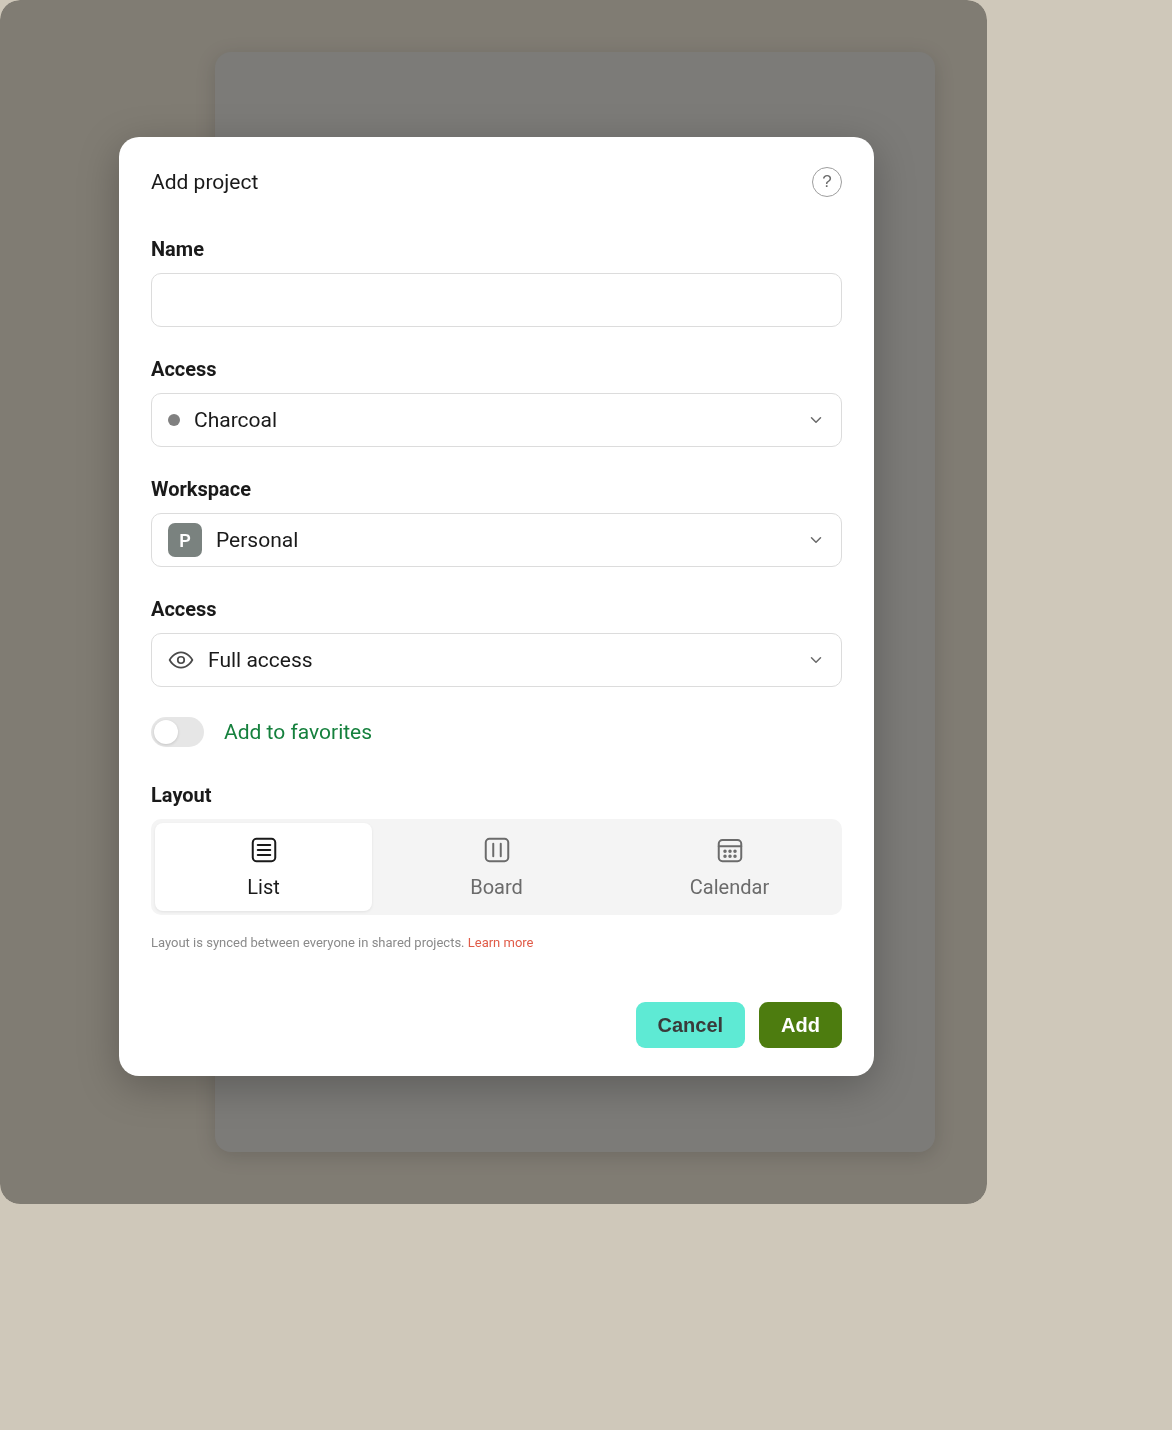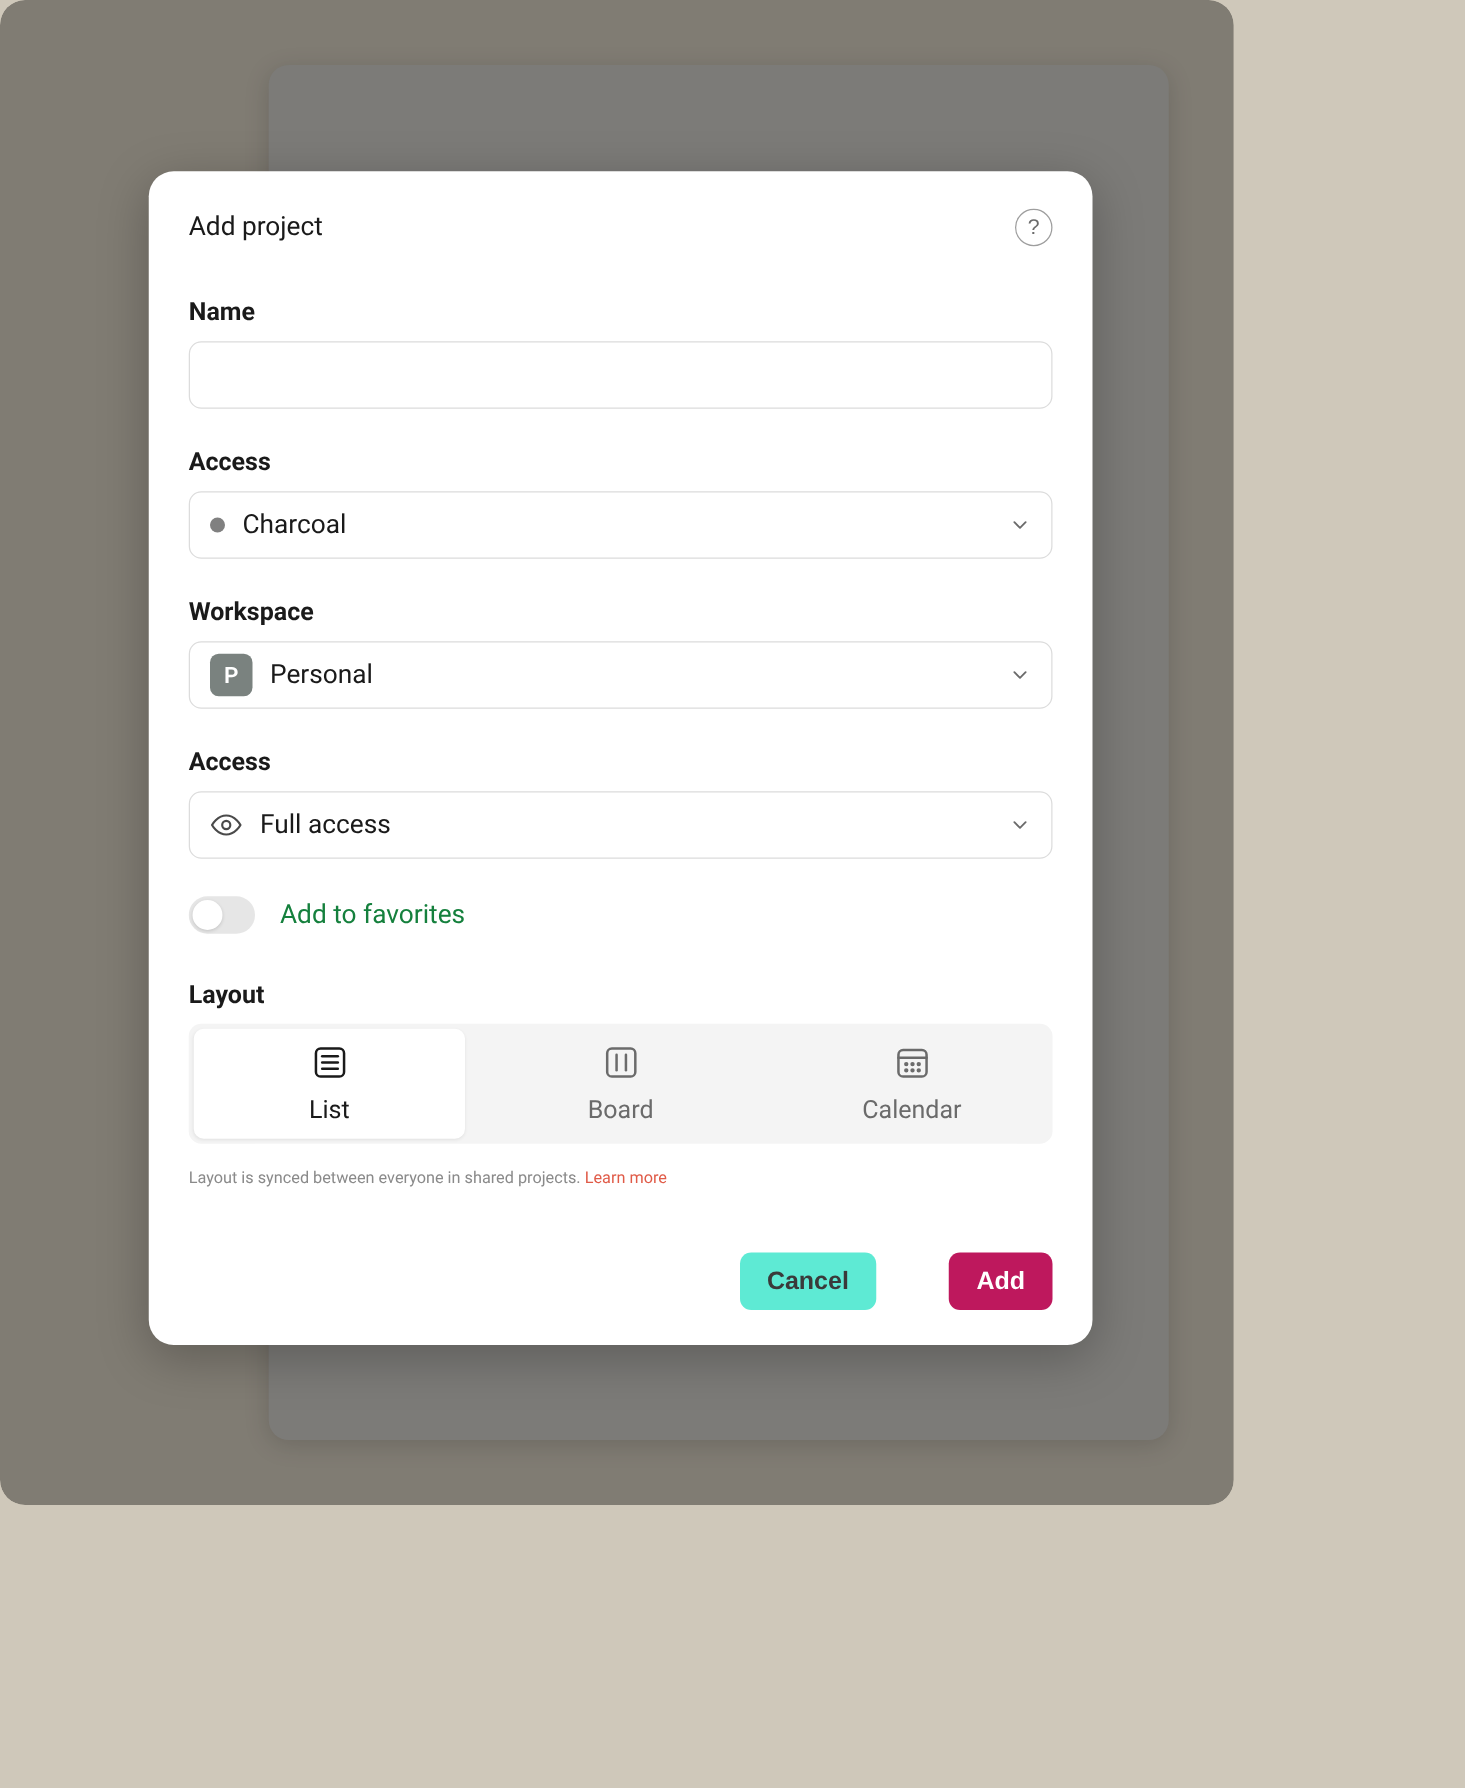--- a/index.html
+++ b/index.html
@@ -201,23 +201,22 @@
       font-size: 20px;
       font-weight: 600;
       border: none;
       cursor: pointer;
     }
     .btn-cancel {
       background: #5eead4;
       color: #3a3a3a;
     }
     .btn-add {
-      background: #be185d;
+      background: #4d7c0f;
       color: #fff;
-      margin-left: 44px;
     }
   </style>
 </head>
 <body>
 
 <div class="bg-window"></div>
 <div class="overlay"></div>
 
 <div class="modal">
   <div class="modal-header">

